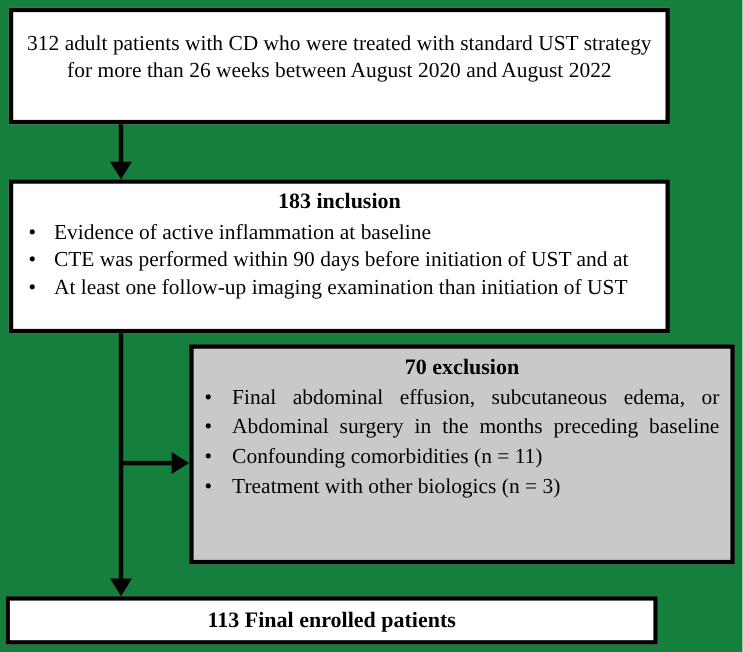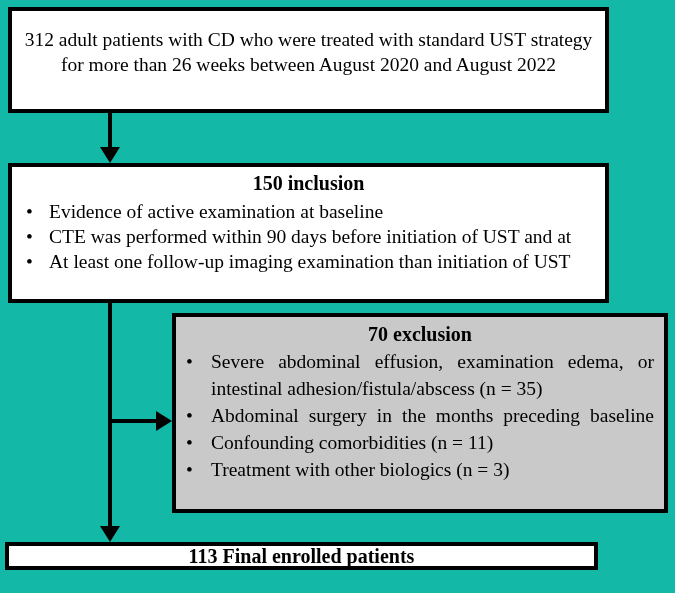--- a/index.html
+++ b/index.html
@@ -1,20 +1,20 @@
 <!DOCTYPE html>
 <html><head>
 <meta charset="utf-8">
 <style>
   html, body { margin: 0; padding: 0; background: #ffffff; }
   #canvas {
     position: relative;
     width: 675px;
     height: 593px;
-    background: #14b8a6;
+    background: #15803d;
     font-family: "Liberation Serif", "DejaVu Serif", serif;
     color: #000000;
     overflow: hidden;
   }
   .box {
     position: absolute;
     box-sizing: border-box;
     border: 4px solid #000000;
     background: #ffffff;
   }
@@ -51,21 +51,21 @@
   #exclusion-box .box-title { line-height: 27px; }
   #exclusion-box .bullets { padding: 0 10px 0 10px; }
   #exclusion-box .bullet { display: flex; font-size: 19.5px; line-height: 27px; }
   #exclusion-box .marker { width: 25px; }
   #exclusion-box .line.stretch {
     white-space: normal;
     text-align: justify;
     text-align-last: justify;
   }
   #final-box {
-    left: 5px; top: 542px; width: 593px; height: 28px;
+    left: 5px; top: 542px; width: 593px; height: 44px;
     display: flex; align-items: center; justify-content: center;
     font-weight: bold; font-size: 20px; white-space: nowrap;
   }
   .arrow-line { position: absolute; background: #000000; }
   .arrow-head { position: absolute; width: 0; height: 0; }
   #arrow1-line { left: 108px; top: 113px; width: 4px; height: 36px; }
   #arrow1-head {
     left: 100px; top: 147px;
     border-left: 10px solid transparent;
     border-right: 10px solid transparent;
@@ -93,26 +93,26 @@
 
   <div class="box" id="top-box">
     <span class="line">312 adult patients with CD who were treated with standard UST strategy</span>
     <span class="line">for more than 26 weeks between August 2020 and August 2022</span>
   </div>
 
   <div class="arrow-line" id="arrow1-line"></div>
   <div class="arrow-head" id="arrow1-head"></div>
 
   <div class="box" id="inclusion-box">
-    <div class="box-title">150 inclusion</div>
+    <div class="box-title">183 inclusion</div>
     <div class="bullets">
       <div class="bullet">
         <span class="marker">•</span>
         <span class="text">
-            <span class="line">Evidence of active examination at baseline</span>
+            <span class="line">Evidence of active inflammation at baseline</span>
           </span>
       </div>
       <div class="bullet">
         <span class="marker">•</span>
         <span class="text">
           <span class="line">CTE was performed within 90 days before initiation of UST and at</span>
         </span>
       </div>
       <div class="bullet">
         <span class="marker">•</span>
@@ -128,22 +128,21 @@
 
   <div class="arrow-line" id="arrow3-line"></div>
   <div class="arrow-head" id="arrow3-head"></div>
 
   <div class="box" id="exclusion-box">
     <div class="box-title">70 exclusion</div>
     <div class="bullets">
       <div class="bullet">
         <span class="marker">•</span>
         <span class="text">
-          <span class="line stretch">Severe abdominal effusion, examination edema, or</span>
-          <span class="line">intestinal adhesion/fistula/abscess (n = 35)</span>
+          <span class="line stretch">Final abdominal effusion, subcutaneous edema, or</span>
         </span>
       </div>
       <div class="bullet">
         <span class="marker">•</span>
         <span class="text">
           <span class="line stretch">Abdominal surgery in the months preceding baseline</span>
         </span>
       </div>
       <div class="bullet">
         <span class="marker">•</span>

